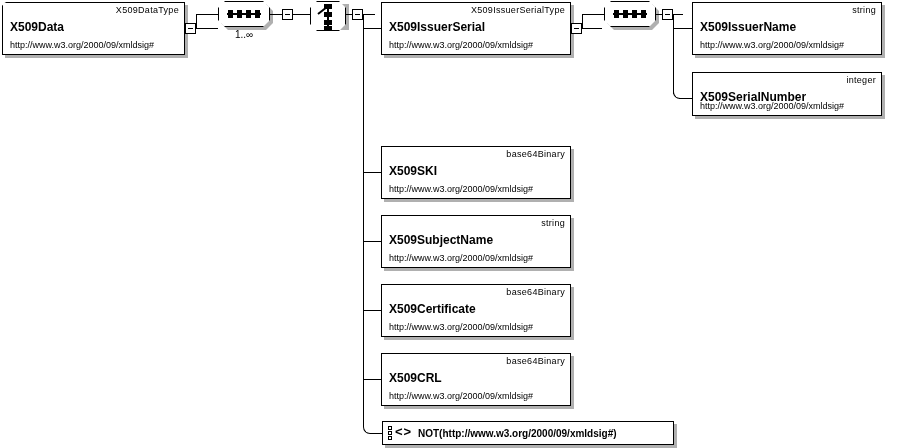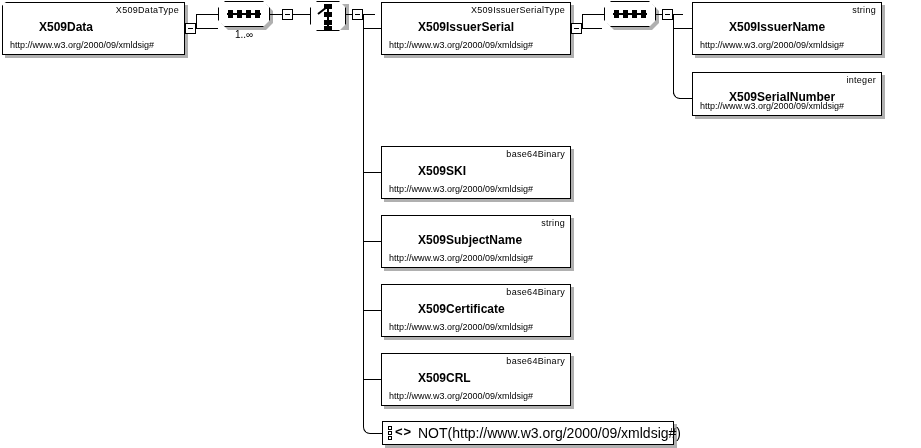--- a/index.html
+++ b/index.html
@@ -41,21 +41,20 @@
   }
   .node .name {
     position: absolute;
     left: 7px;
     top: 17px;
     font-size: 12px;
     line-height: 14px;
     font-weight: bold;
     color: #000000;
     white-space: nowrap;
-    margin-left: 29px;
   }
   .node .ns {
     position: absolute;
     left: 7px;
     bottom: 4px;
     font-size: 9px;
     line-height: 10px;
     color: #000000;
     white-space: nowrap;
   }
@@ -65,22 +64,22 @@
     position: absolute;
     box-sizing: border-box;
     background: #ffffff;
     border: 1px solid #000000;
     box-shadow: 3px 3px 0 0 #b0b0b0;
     display: flex;
     align-items: center;
     padding-left: 5px;
   }
   .anynode .anylabel {
-    font-size: 14px;
-    font-weight: normal;
+    font-size: 10px;
+    font-weight: bold;
     color: #000000;
     white-space: nowrap;
     margin-left: 4px;
   }
   .wild-icon {
     position: relative;
     width: 26px;
     height: 16px;
     flex: 0 0 auto;
   }

